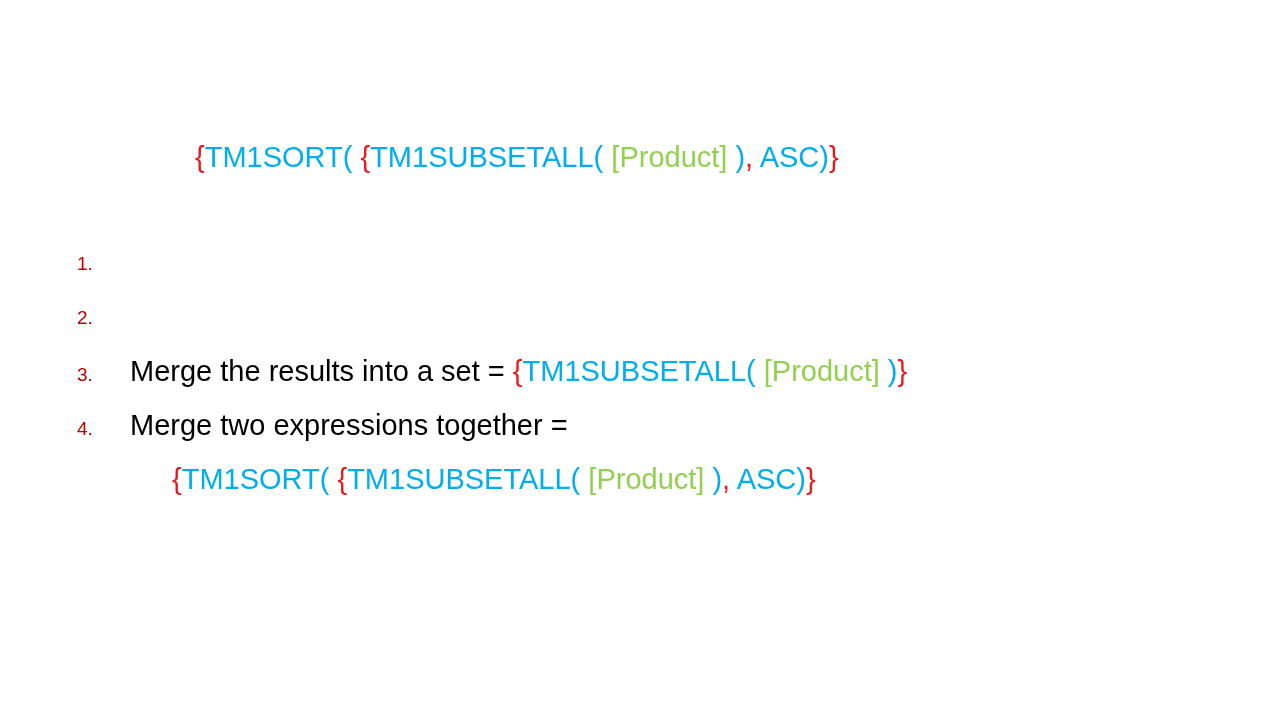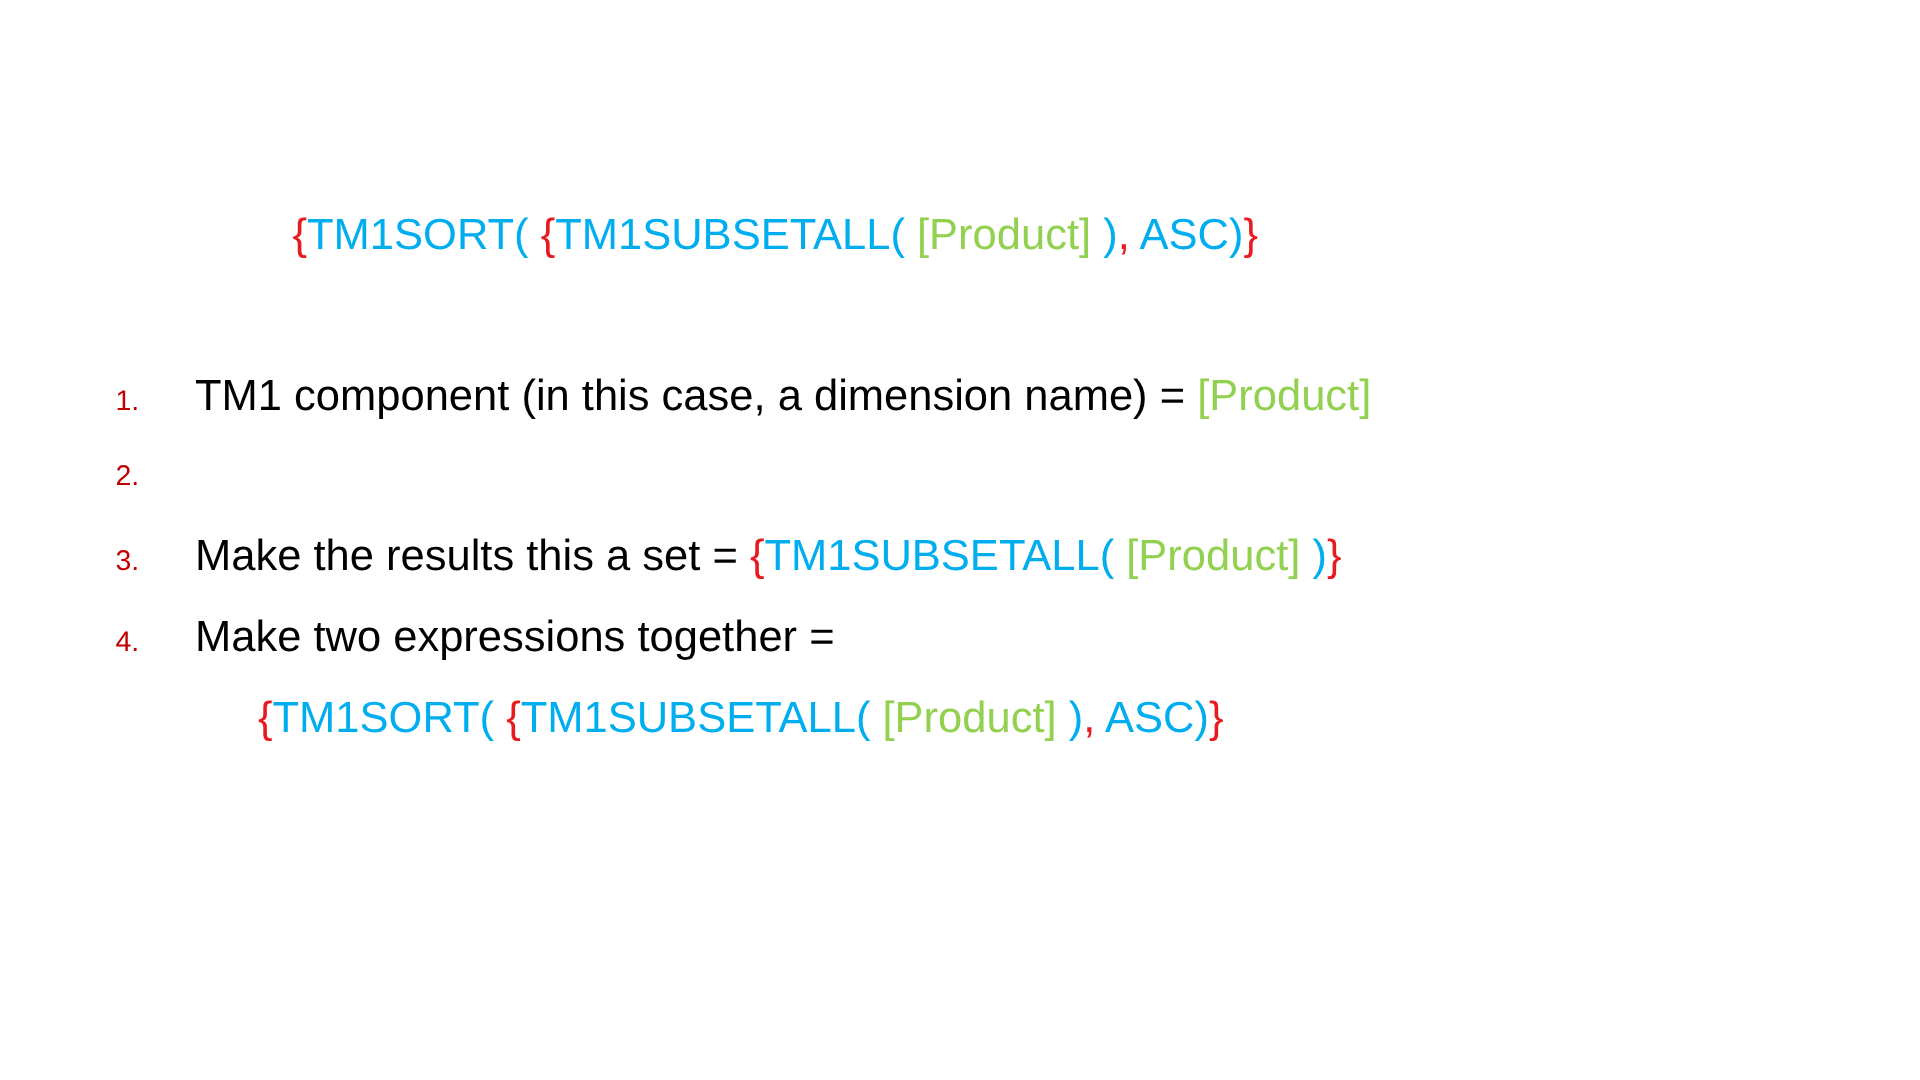--- a/index.html
+++ b/index.html
@@ -61,32 +61,31 @@
 </style>
 </head>
 <body>
 
 <div class="slide">
 
   <div class="expr-top"><span class="seg seg-red">{</span><span class="seg seg-blue">TM1SORT( </span><span class="seg seg-red">{</span><span class="seg seg-blue">TM1SUBSETALL( </span><span class="seg seg-green">[Product]</span><span class="seg seg-blue"> )</span><span class="seg seg-red">,</span><span class="seg seg-blue"> ASC)</span><span class="seg seg-red">}</span></div>
 
   <div class="list-row row-1">
     <span class="list-number">1.</span>
-    <span class="list-text"><span class="seg seg-black">TM1 component (in this case, a dimension name) = </span><span class="seg seg-green">[Product]</span></span>
   </div>
 
   <div class="list-row row-2">
     <span class="list-number">2.</span>
   </div>
 
   <div class="list-row row-3">
     <span class="list-number">3.</span>
-    <span class="list-text"><span class="seg seg-black">Make the results this a set = </span><span class="seg seg-red">{</span><span class="seg seg-blue">TM1SUBSETALL( </span><span class="seg seg-green">[Product]</span><span class="seg seg-blue"> )</span><span class="seg seg-red">}</span></span>
+    <span class="list-text"><span class="seg seg-black">Merge the results into a set = </span><span class="seg seg-red">{</span><span class="seg seg-blue">TM1SUBSETALL( </span><span class="seg seg-green">[Product]</span><span class="seg seg-blue"> )</span><span class="seg seg-red">}</span></span>
   </div>
 
   <div class="list-row row-4">
     <span class="list-number">4.</span>
-    <span class="list-text"><span class="seg seg-black">Make two expressions together =</span></span>
+    <span class="list-text"><span class="seg seg-black">Merge two expressions together =</span></span>
   </div>
 
   <div class="expr-continuation"><span class="seg seg-red">{</span><span class="seg seg-blue">TM1SORT( </span><span class="seg seg-red">{</span><span class="seg seg-blue">TM1SUBSETALL( </span><span class="seg seg-green">[Product]</span><span class="seg seg-blue"> )</span><span class="seg seg-red">,</span><span class="seg seg-blue"> ASC)</span><span class="seg seg-red">}</span></div>
 
 </div>
 
 </body></html>

